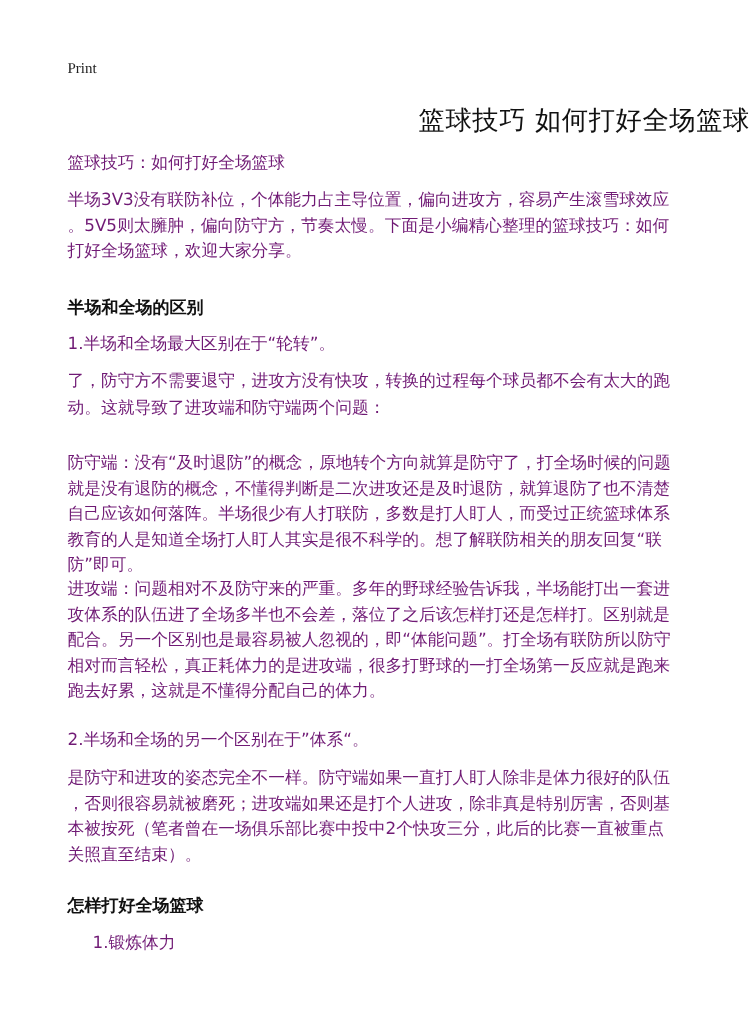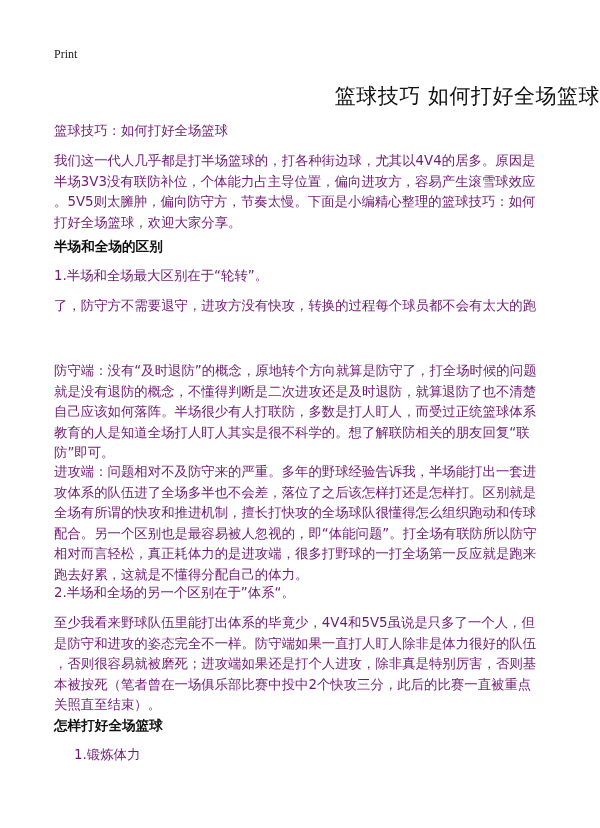--- a/index.html
+++ b/index.html
@@ -26,61 +26,59 @@
 <body>
 
 <div class="print-label">Print</div>
 <h1 class="doc-title" style="margin:0">篮球技巧 如何打好全场篮球</h1>
 
 <div class="block" style="top:121px;">
   <span class="line">篮球技巧：如何打好全场篮球</span>
 </div>
 
 <div class="block" style="top:151px;">
-  <span class="line">我们这一代人几乎都是打半场篮球的，打各种街边球，尤其以4V4的居多。原因是</span>
   <span class="line">半场3V3没有联防补位，个体能力占主导位置，偏向进攻方，容易产生滚雪球效应</span>
   <span class="line">。5V5则太臃肿，偏向防守方，节奏太慢。下面是小编精心整理的篮球技巧：如何</span>
   <span class="line">打好全场篮球，欢迎大家分享。</span>
 </div>
 
 <div class="block heading" style="top:236px;">
   <span class="line">半场和全场的区别</span>
 </div>
 
 <div class="block" style="top:266px;">
   <span class="line">1.半场和全场最大区别在于“轮转”。</span>
 </div>
 
 <div class="block" style="top:296px;">
   <span class="line">了，防守方不需要退守，进攻方没有快攻，转换的过程每个球员都不会有太大的跑</span>
+  <span class="line">动。这就导致了进攻端和防守端两个问题：</span>
 </div>
 
 <div class="block" style="top:361px;">
   <span class="line">防守端：没有“及时退防”的概念，原地转个方向就算是防守了，打全场时候的问题</span>
   <span class="line">就是没有退防的概念，不懂得判断是二次进攻还是及时退防，就算退防了也不清楚</span>
   <span class="line">自己应该如何落阵。半场很少有人打联防，多数是打人盯人，而受过正统篮球体系</span>
   <span class="line">教育的人是知道全场打人盯人其实是很不科学的。想了解联防相关的朋友回复“联</span>
   <span class="line">防”即可。</span>
 </div>
 
 <div class="block" style="top:462px;">
   <span class="line">进攻端：问题相对不及防守来的严重。多年的野球经验告诉我，半场能打出一套进</span>
   <span class="line">攻体系的队伍进了全场多半也不会差，落位了之后该怎样打还是怎样打。区别就是</span>
-  <span class="line">全场有所谓的快攻和推进机制，擅长打快攻的全场球队很懂得怎么组织跑动和传球</span>
   <span class="line">配合。另一个区别也是最容易被人忽视的，即“体能问题”。打全场有联防所以防守</span>
   <span class="line">相对而言轻松，真正耗体力的是进攻端，很多打野球的一打全场第一反应就是跑来</span>
   <span class="line">跑去好累，这就是不懂得分配自己的体力。</span>
 </div>
 
 <div class="block" style="top:583px;">
   <span class="line">2.半场和全场的另一个区别在于”体系“。</span>
 </div>
 
 <div class="block" style="top:613px;">
-  <span class="line">至少我看来野球队伍里能打出体系的毕竟少，4V4和5V5虽说是只多了一个人，但</span>
   <span class="line">是防守和进攻的姿态完全不一样。防守端如果一直打人盯人除非是体力很好的队伍</span>
   <span class="line">，否则很容易就被磨死；进攻端如果还是打个人进攻，除非真是特别厉害，否则基</span>
   <span class="line">本被按死（笔者曾在一场俱乐部比赛中投中2个快攻三分，此后的比赛一直被重点</span>
   <span class="line">关照直至结束）。</span>
 </div>
 
 <div class="block heading" style="top:715px;">
   <span class="line">怎样打好全场篮球</span>
 </div>
 

